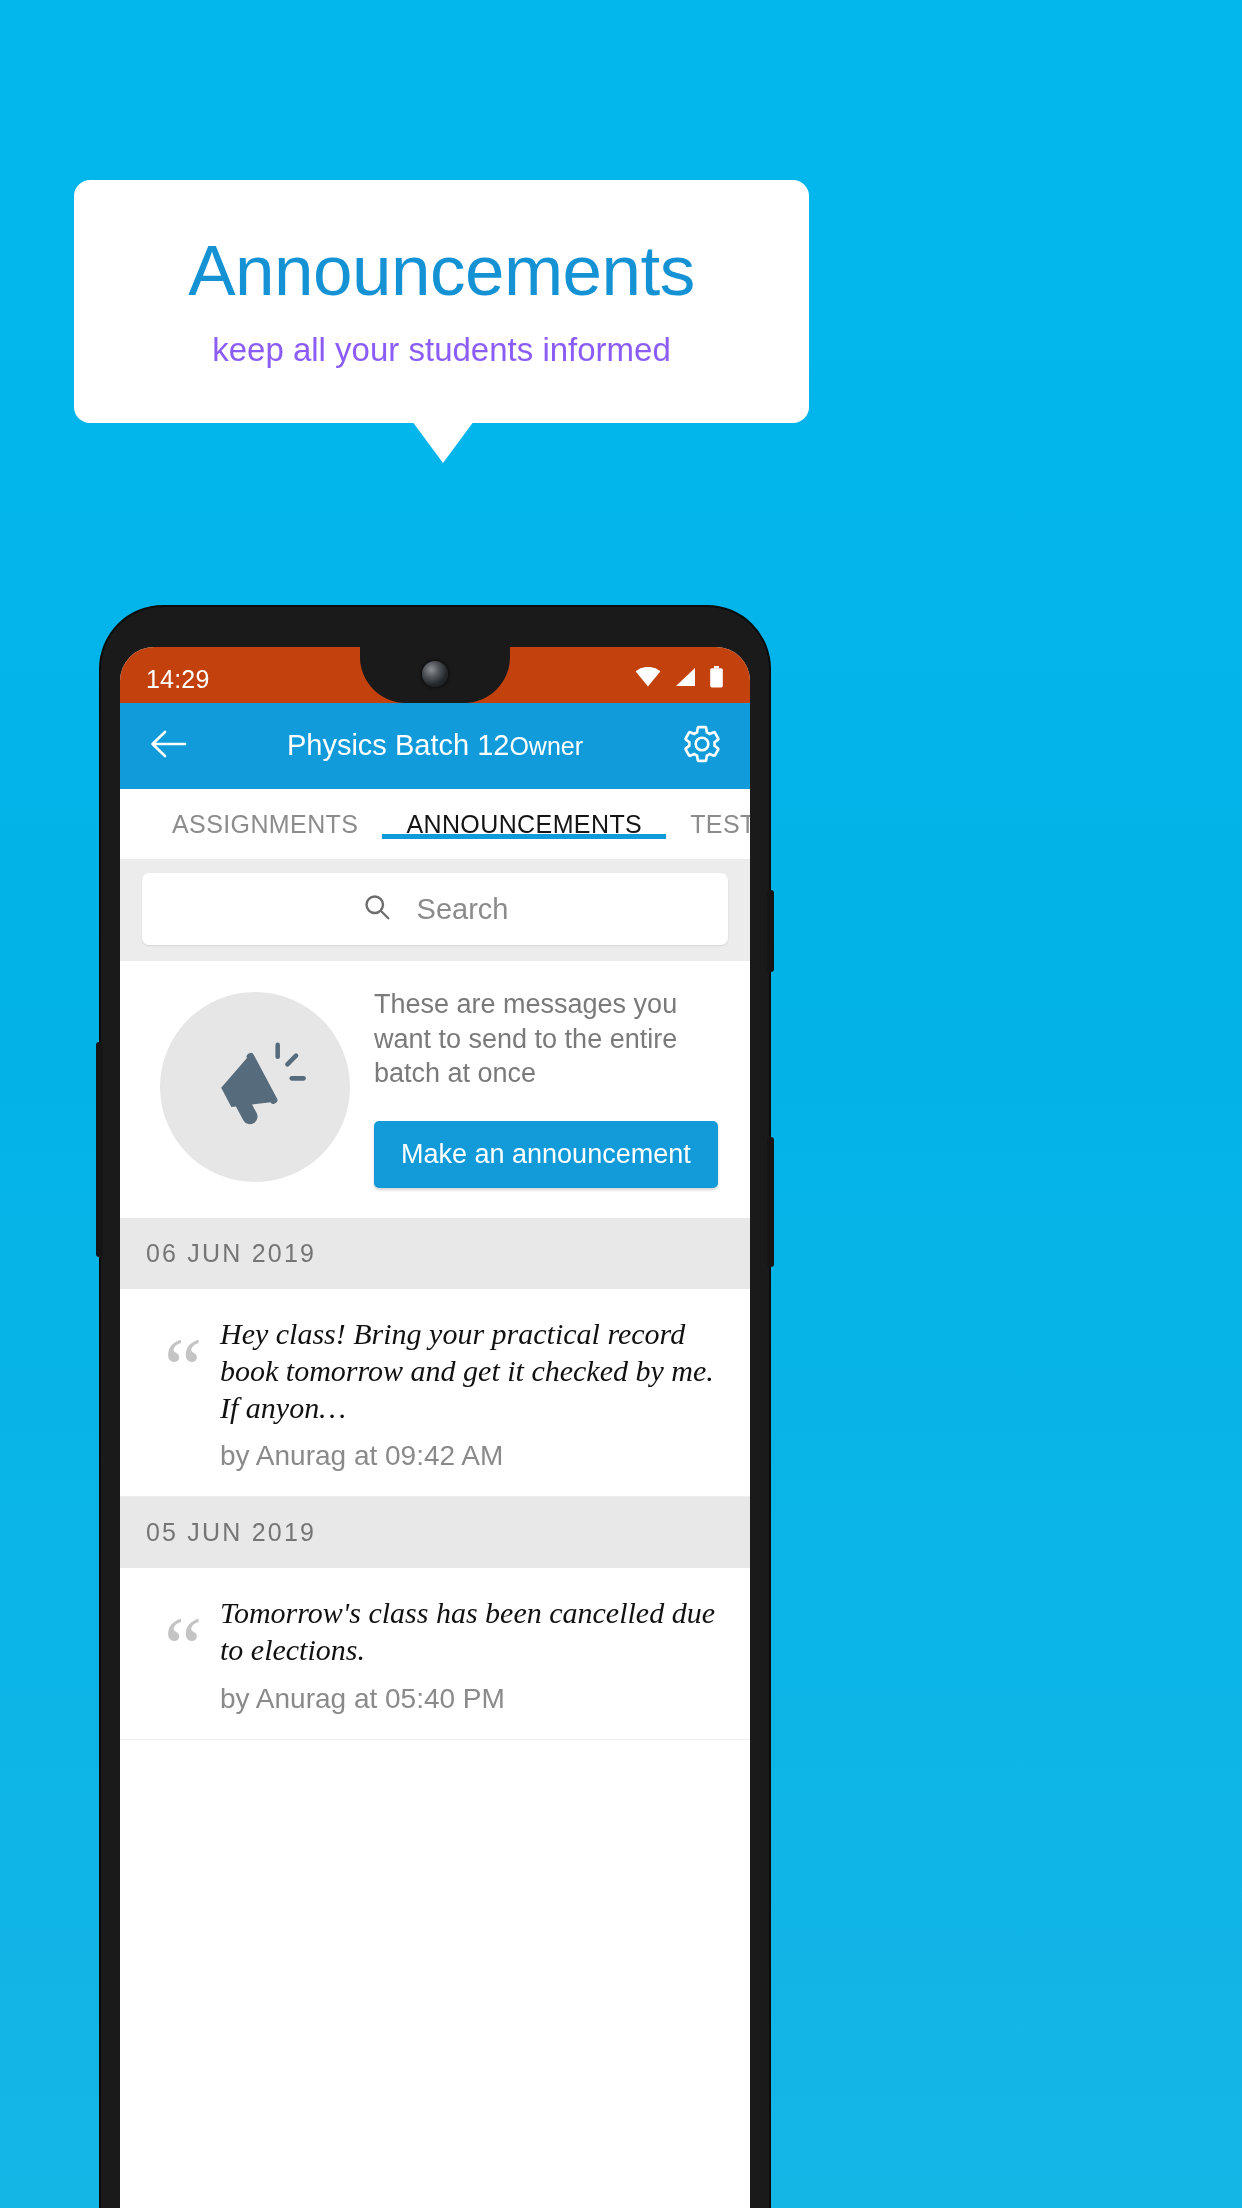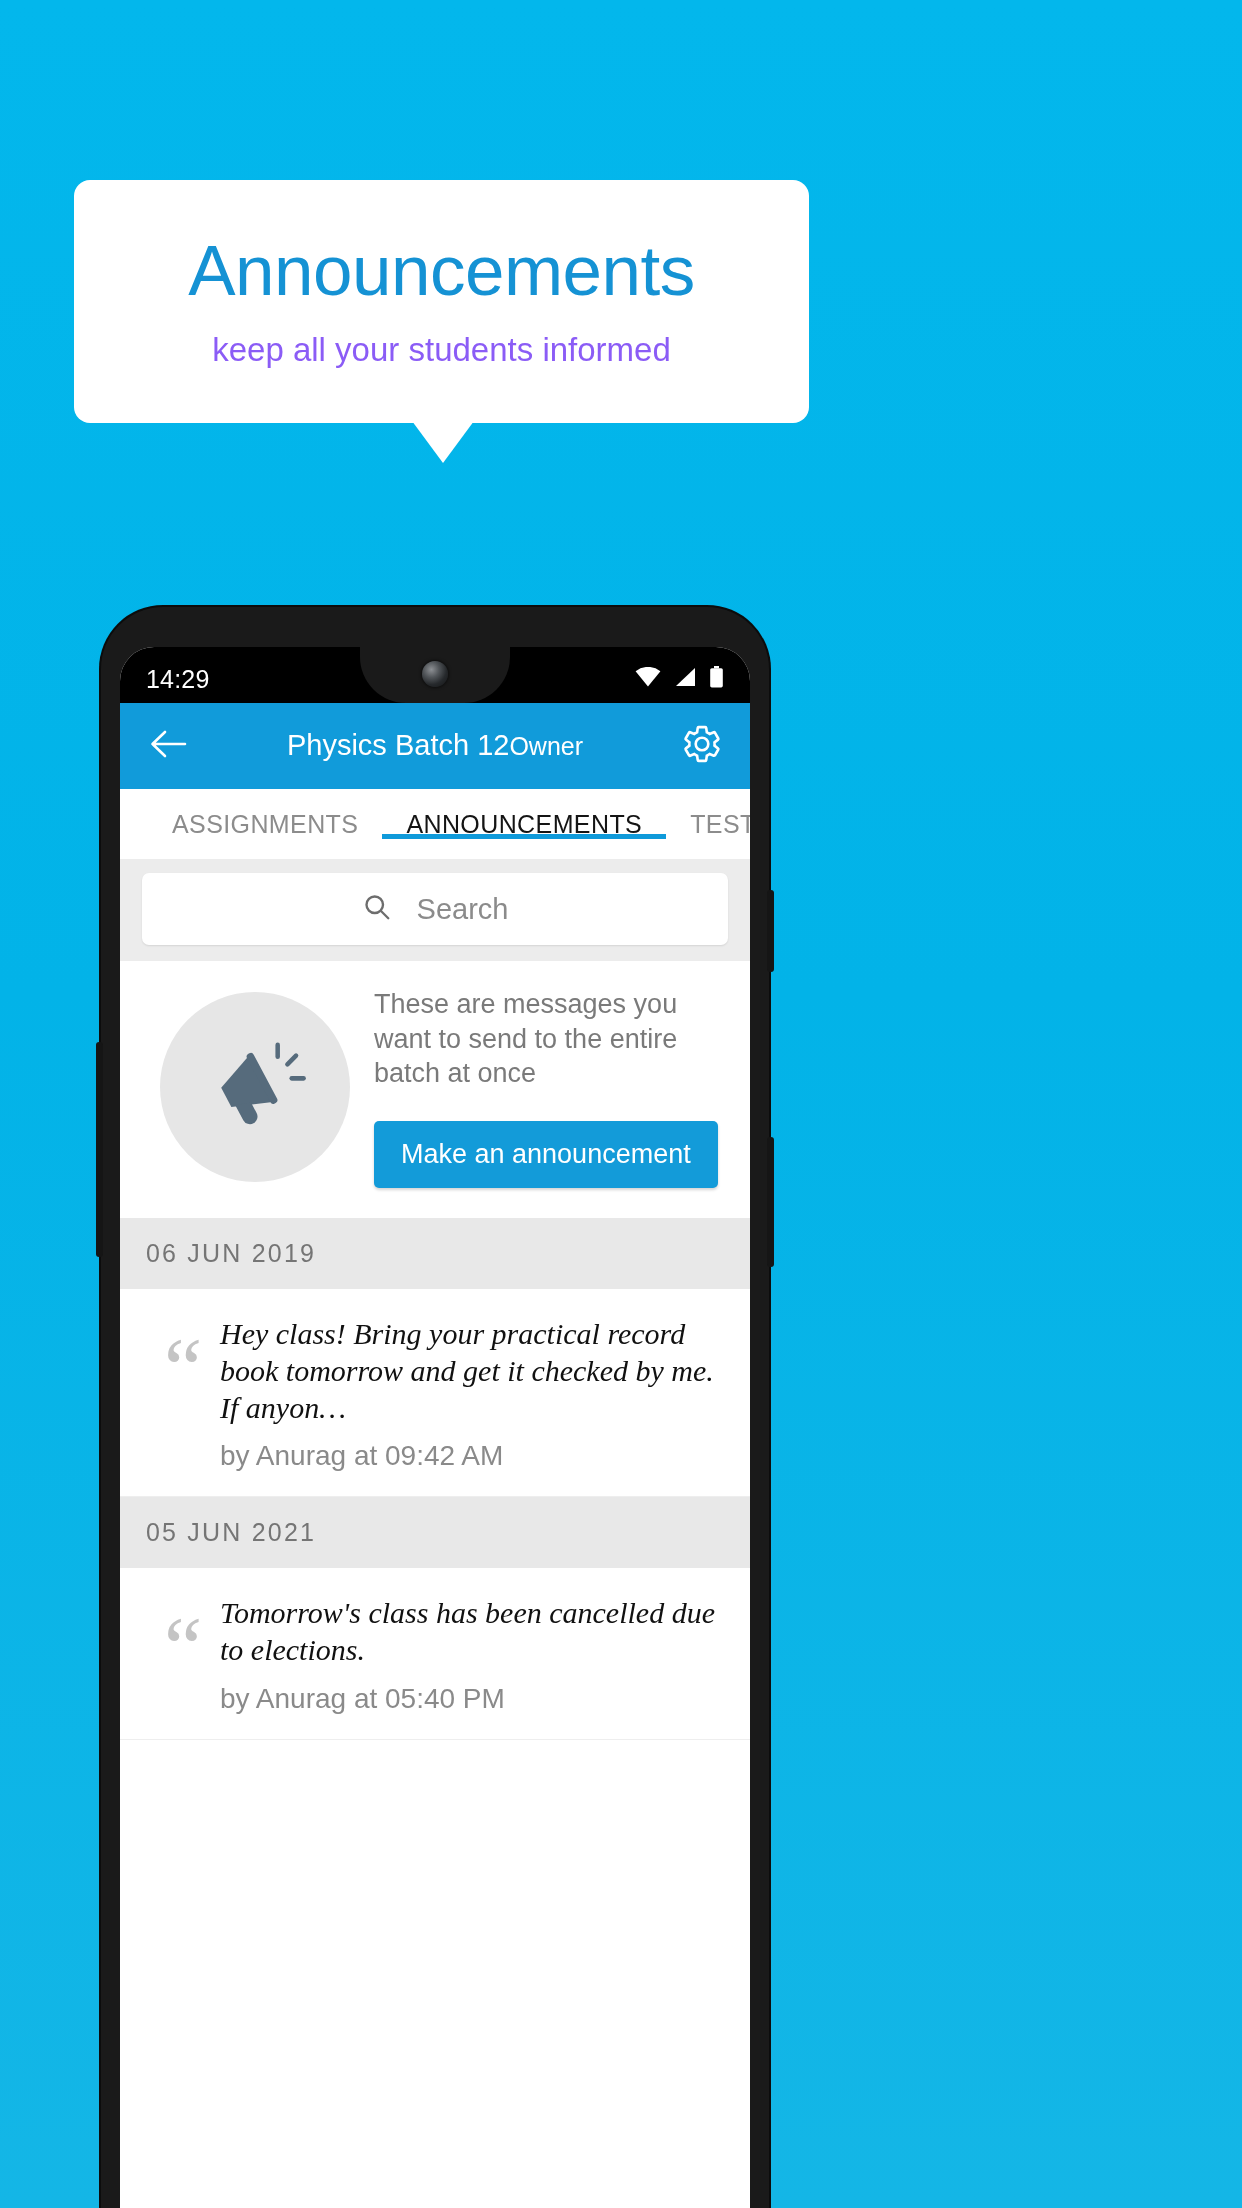--- a/index.html
+++ b/index.html
@@ -117,21 +117,21 @@
     height: 26px;
     border-radius: 50%;
     background: radial-gradient(circle at 36% 33%, #8d9094 0%, #52565a 32%, #26292c 62%, #121314 100%);
     box-shadow: 0 0 3px 1px rgba(0,0,0,0.5);
   }
 
   
   #status-bar {
     position: relative;
     height: 56px;
-    background: #000000;
+    background: #c2410c;
     display: flex;
     align-items: center;
     justify-content: space-between;
     padding: 0 26px 0 26px;
     box-sizing: border-box;
     z-index: 20;
     gap: 12px;
   }
   #status-time {
     color: #ffffff;
@@ -453,21 +453,21 @@
 
       <div class="date-header">06  JUN  2019</div>
       <div class="announcement-item">
         <div class="quote-mark">“</div>
         <div class="announcement-body">
           <p class="announcement-text">Hey class! Bring your practical record book tomorrow and get it checked by me. If anyon…</p>
           <p class="announcement-byline">by Anurag at 09:42 AM</p>
         </div>
       </div>
 
-      <div class="date-header">05  JUN  2021</div>
+      <div class="date-header">05  JUN  2019</div>
       <div class="announcement-item">
         <div class="quote-mark">“</div>
         <div class="announcement-body">
           <p class="announcement-text">Tomorrow's class has been cancelled due to elections.</p>
           <p class="announcement-byline">by Anurag at 05:40 PM</p>
         </div>
       </div>
 
     </div>
   </div>

